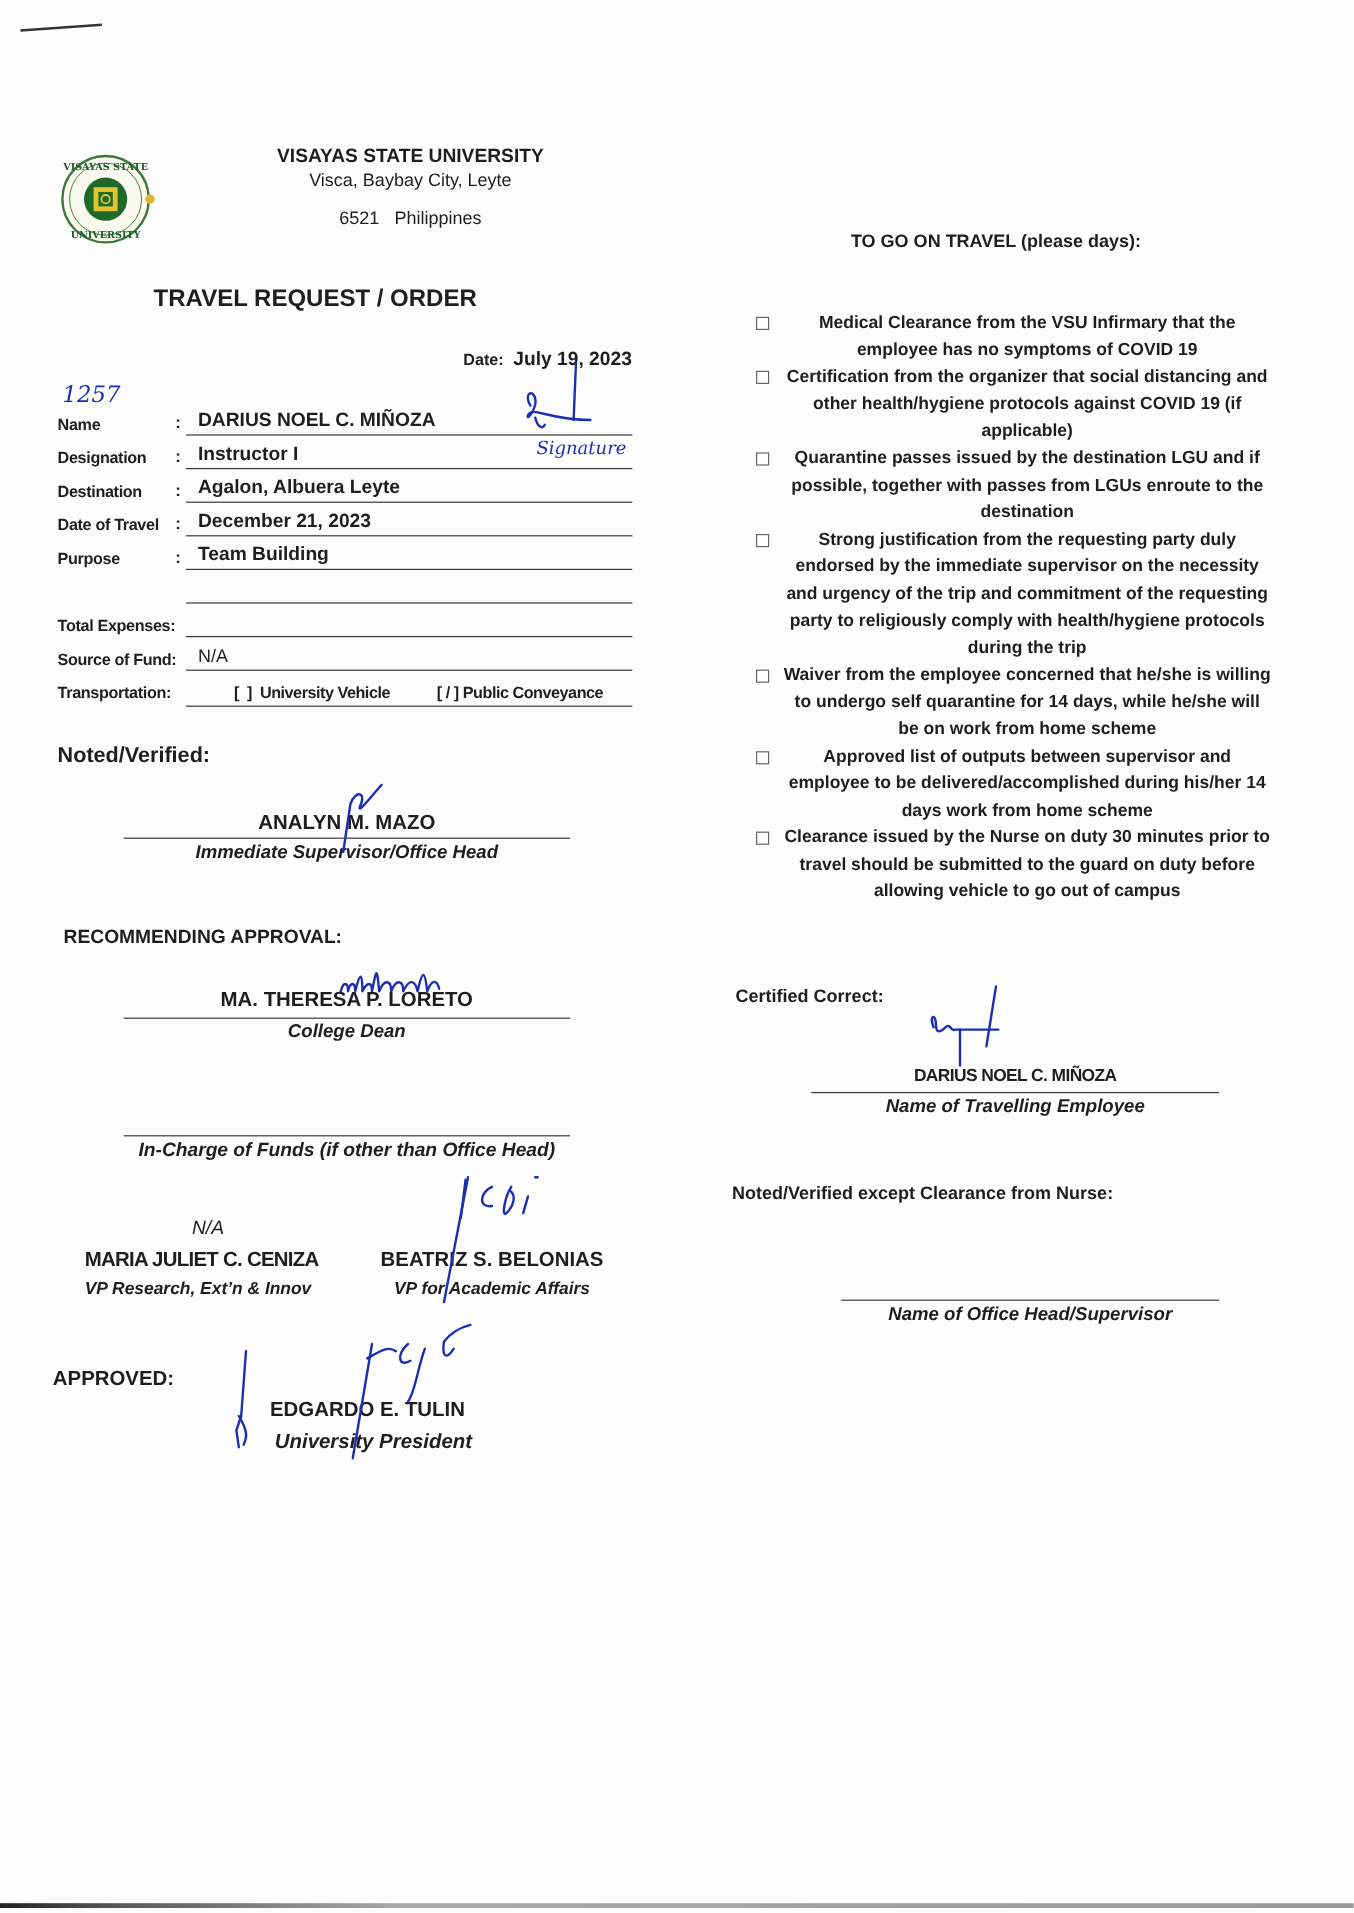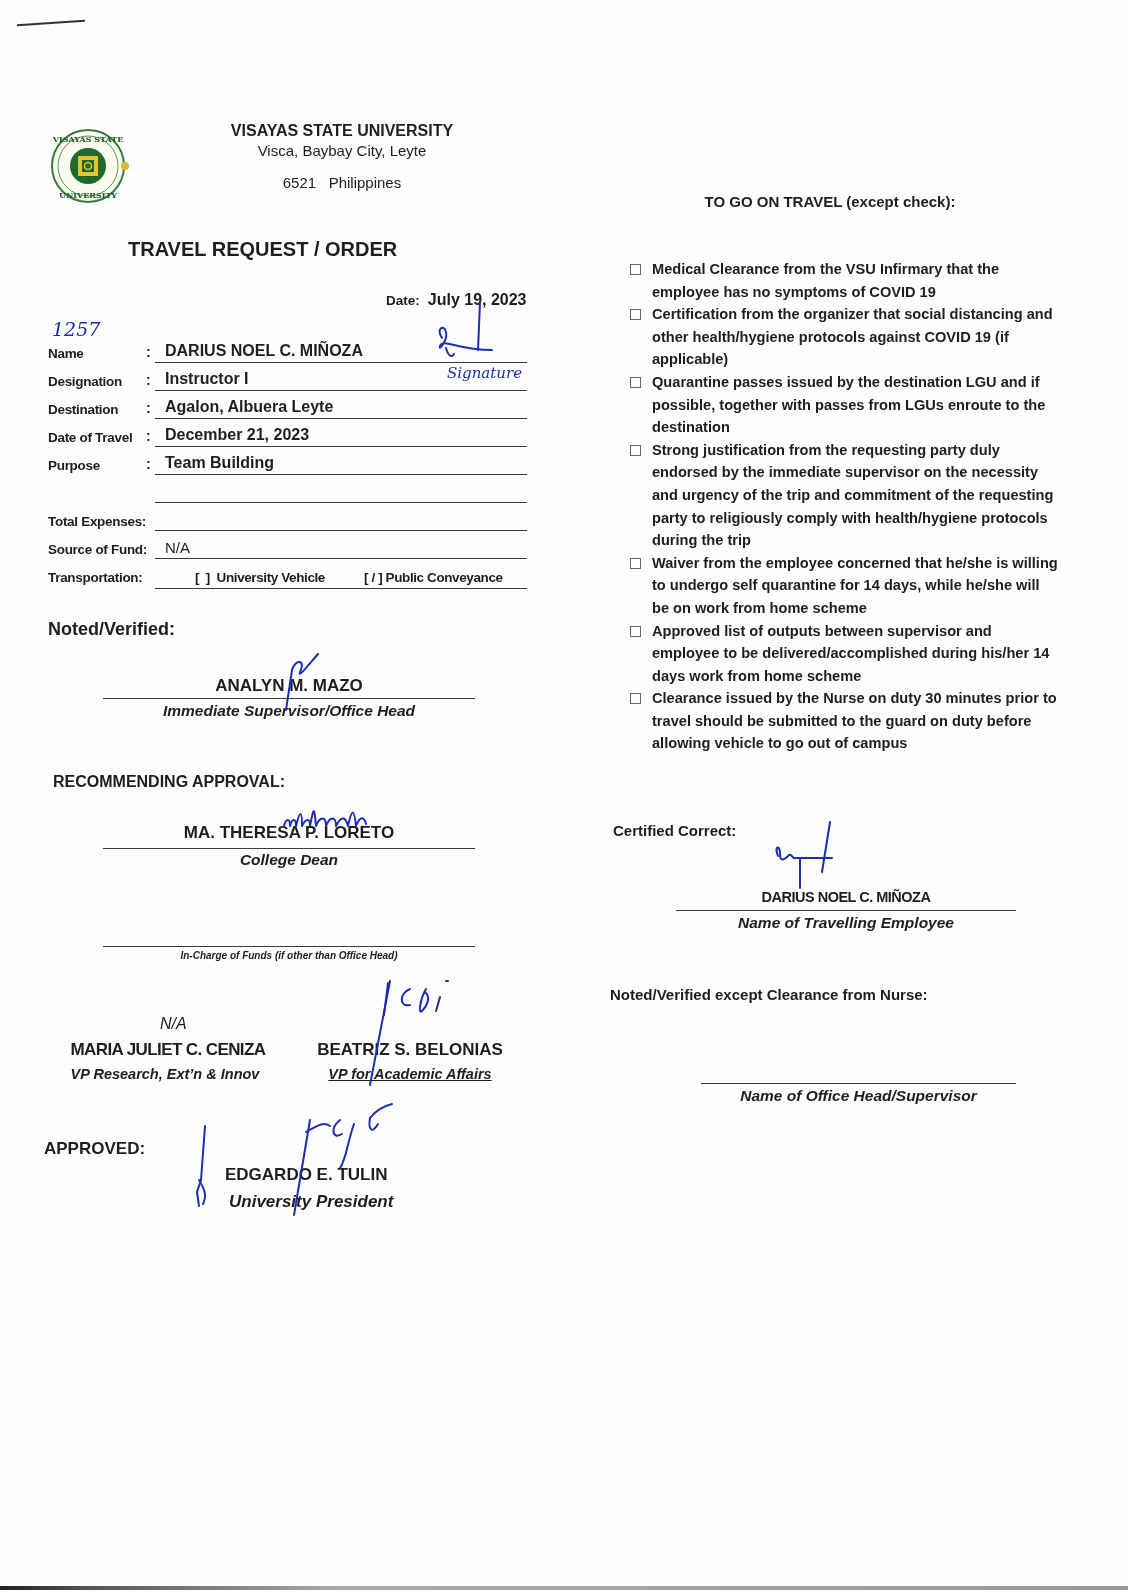--- a/index.html
+++ b/index.html
@@ -30,21 +30,21 @@
   .field-val.n { font-weight:normal; font-size:15px; }
   .trans { font-size:13.5px; font-weight:bold; letter-spacing:-0.4px;margin-left:32px; }
 
   .section-h { position:absolute; font-size:18px; font-weight:bold; }
   .section-h2 { position:absolute; font-size:16px; font-weight:bold; }
   .sign-name { position:absolute; font-size:17px; font-weight:bold; text-align:center; }
   .sign-role { position:absolute; font-size:15.5px; font-weight:bold; font-style:italic; text-align:center; }
 
   
   .cl-title { left:610px; top:190px; width:440px; text-align:center; font-size:15px; font-weight:bold; line-height:23px; }
-  .cl-list { left:630px; top:258px; width:430px; }
+  .cl-list { left:630px; top:258px; width:430px;text-align:center; }
   .cl-item { position:relative; padding-left:22px; font-size:14.6px; font-weight:bold; line-height:22.6px; margin:0; }
   .cl-box { position:absolute; left:0; top:6px; width:9px; height:9px; border:1px solid #666; background:#fff; cursor:pointer; }
 </style>
 </head>
 <body>
 
 <div class="abs" style="left:17px;top:22px;width:68px;height:2px;background:#333;transform:rotate(-4deg);"></div>
 <div class="abs" style="left:0;top:1586px;width:1128px;height:4px;background:linear-gradient(90deg,#222 0,#555 8%,#aaa 30%,#999 100%);"></div>
 
 <div class="abs logo">
@@ -145,28 +145,28 @@
 
 <div class="section-h2" style="left:53px;top:773px;">RECOMMENDING APPROVAL:</div>
 <div class="sign-name" style="left:103px;top:823px;width:372px;">MA. THERESA P. LORETO</div>
 <div class="hr" style="left:103px;top:848px;width:372px;"></div>
 <div class="sign-role" style="left:103px;top:851px;width:372px;">College Dean</div>
 <svg class="sig" style="left:280px;top:800px;" width="110" height="36" viewBox="0 0 110 36">
   <path d="M4 26 C6 18 10 18 10 26 C12 18 16 18 16 26 C20 10 22 10 22 26 C26 18 30 18 30 26 C34 6 34 6 36 26 C40 16 46 16 46 26 C50 16 56 16 56 26 C62 14 66 18 68 26 C72 8 74 8 76 26 C80 16 84 16 86 24"></path>
 </svg>
 
 <div class="hr" style="left:103px;top:946px;width:372px;"></div>
-<div class="sign-role" style="left:103px;top:950px;width:372px;font-size:10px;">In-Charge of Funds (if other than Office Head)</div>
+<div class="sign-role" style="left:103px;top:950px;width:372px;font-size:16px;">In-Charge of Funds (if other than Office Head)</div>
 
 <div class="abs i" style="left:160px;top:1015px;font-size:16px;">N/A</div>
 <div class="sign-name" style="left:58px;top:1040px;width:220px;letter-spacing:-0.6px;">MARIA JULIET C. CENIZA</div>
 <div class="sign-role" style="left:50px;top:1066px;width:230px;font-size:14.5px;">VP Research, Ext’n &amp; Innov</div>
 
 <div class="sign-name" style="left:300px;top:1040px;width:220px;">BEATRIZ S. BELONIAS</div>
-<div class="sign-role" style="left:300px;top:1066px;width:220px;font-size:14.5px;text-decoration:underline;">VP for Academic Affairs</div>
+<div class="sign-role" style="left:300px;top:1066px;width:220px;font-size:14.5px;">VP for Academic Affairs</div>
 <svg class="sig" style="left:360px;top:975px;" width="110" height="115" viewBox="0 0 110 115">
   <path d="M30 6 L10 110"></path>
   <path d="M24 40 L28 8"></path>
   <path d="M50 14 C40 18 38 32 50 30"></path>
   <path d="M66 14 C60 24 58 40 62 36 C68 30 70 22 66 18"></path>
   <path d="M80 22 L76 36"></path>
   <path d="M86 6 L88 6"></path>
 </svg>
 
 <div class="section-h2" style="left:44px;top:1139px;font-size:17px;">APPROVED:</div>
@@ -179,21 +179,21 @@
 <svg class="sig" style="left:280px;top:1100px;" width="120" height="120" viewBox="0 0 120 120">
   <path d="M30 20 L14 115"></path>
   <path d="M26 32 C40 24 44 22 50 26"></path>
   <path d="M60 20 C50 28 52 40 62 34"></path>
   <path d="M74 24 C68 40 66 60 60 68"></path>
   <path d="M90 18 C96 10 104 6 112 4"></path>
   <path d="M90 18 C88 30 92 34 98 24"></path>
 </svg>
 
 <div class="abs cl-title">
-  <div>TO GO ON TRAVEL (except check):</div>
+  <div>TO GO ON TRAVEL (please days):</div>
 </div>
 <div class="abs cl-list">
   <p class="cl-item"><span class="cl-box"></span><span>Medical Clearance from the VSU Infirmary that the employee has no symptoms of COVID 19</span></p>
   <p class="cl-item"><span class="cl-box"></span><span>Certification from the organizer that social distancing and other health/hygiene protocols against COVID 19 (if applicable)</span></p>
   <p class="cl-item"><span class="cl-box"></span><span>Quarantine passes issued by the destination LGU and if possible, together with passes from LGUs enroute to the destination</span></p>
   <p class="cl-item"><span class="cl-box"></span><span>Strong justification from the requesting party duly endorsed by the immediate supervisor on the necessity and urgency of the trip and commitment of the requesting party to religiously comply with health/hygiene protocols during the trip</span></p>
   <p class="cl-item"><span class="cl-box"></span><span>Waiver from the employee concerned that he/she is willing to undergo self quarantine for 14 days, while he/she will be on work from home scheme</span></p>
   <p class="cl-item"><span class="cl-box"></span><span>Approved list of outputs between supervisor and employee to be delivered/accomplished during his/her 14 days work from home scheme</span></p>
   <p class="cl-item"><span class="cl-box"></span><span>Clearance issued by the Nurse on duty 30 minutes prior to travel should be submitted to the guard on duty before allowing vehicle to go out of campus</span></p>
 </div>

